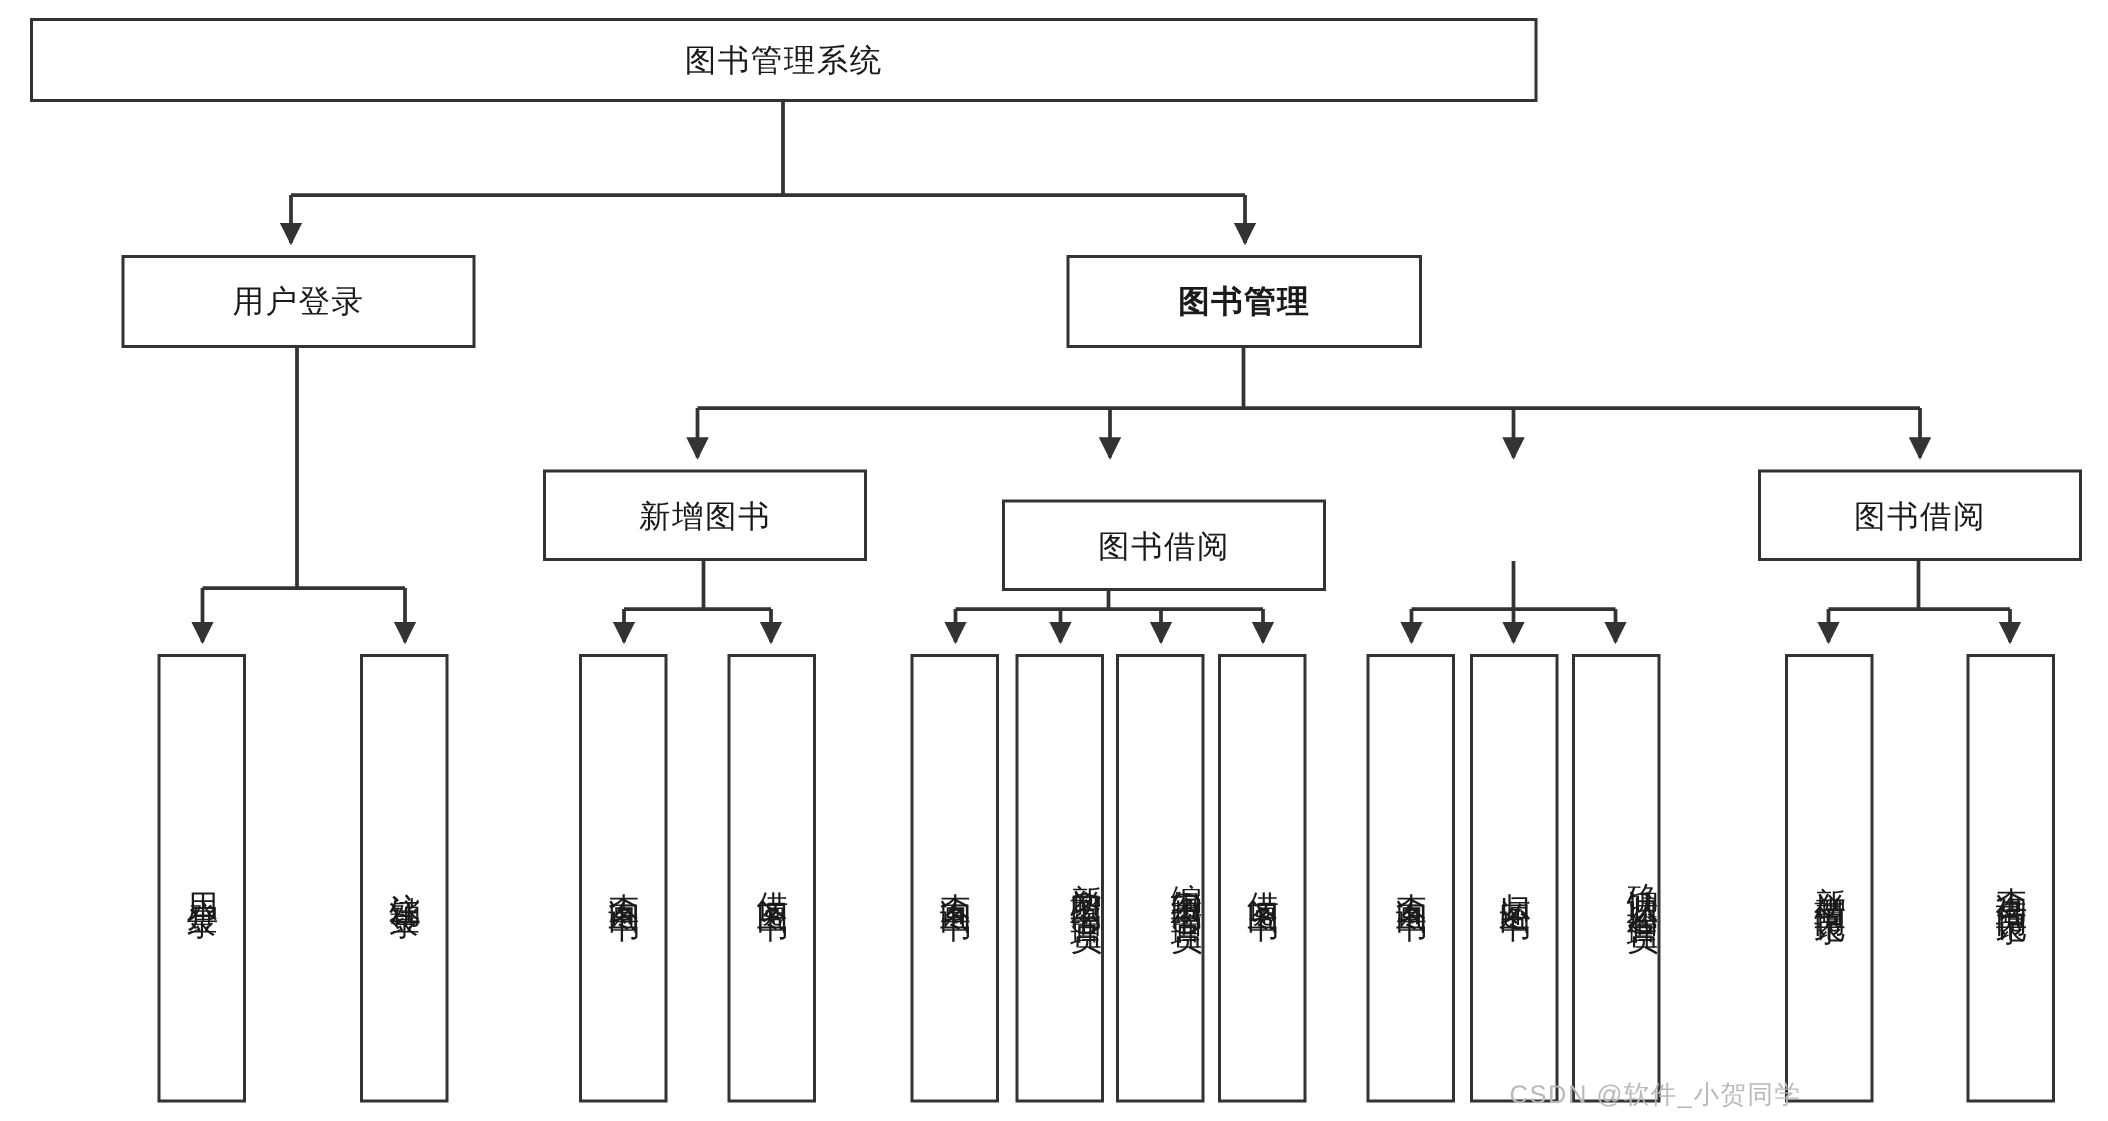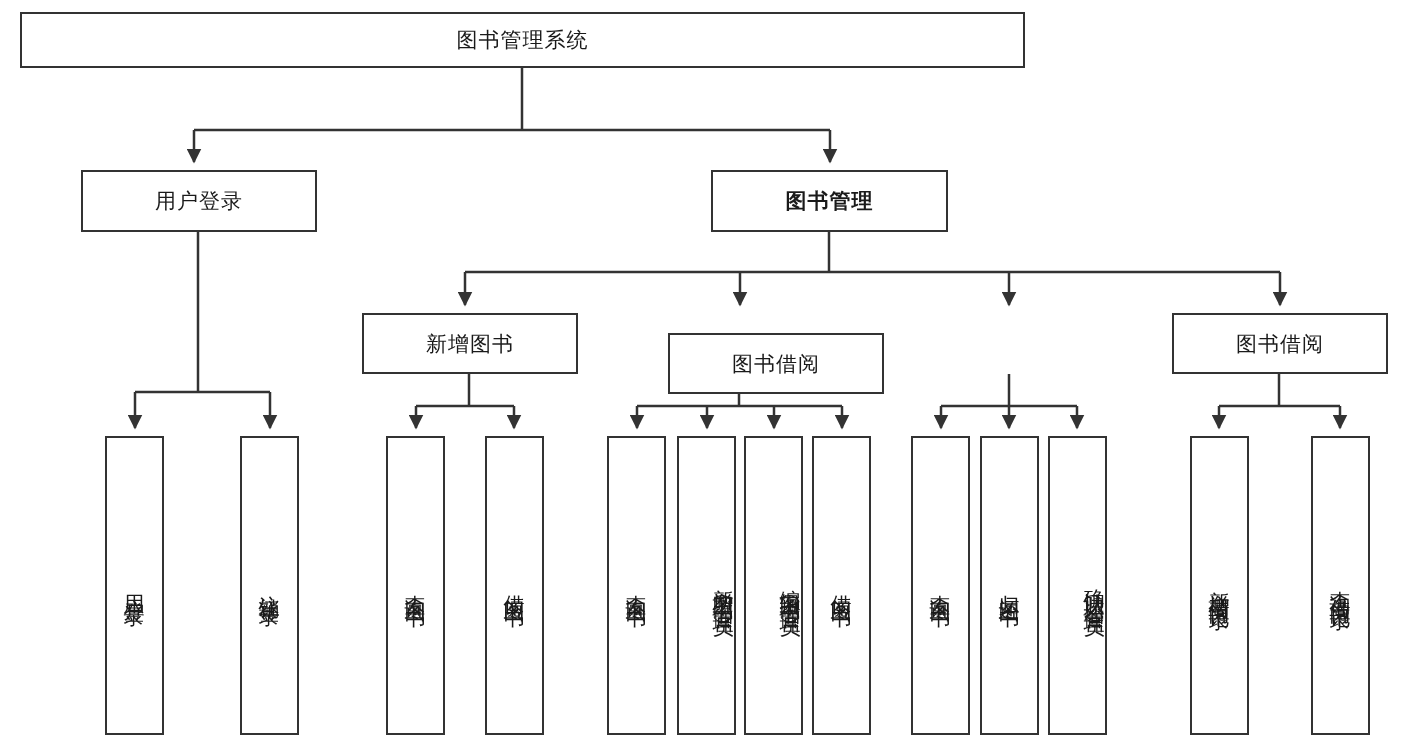--- a/index.html
+++ b/index.html
@@ -140,14 +140,15 @@
   <div class="node-box vert centered" style="left:911px;top:436px;width:59px;height:299px;">查询图书</div>
 
   <div class="node-box vert centered" style="left:980px;top:436px;width:59px;height:299px;">归还图书</div>
 
   <div class="node-box vert" style="left:1048px;top:436px;width:59px;height:299px;">确认归还（管理员）</div>
 
   <div class="node-box vert centered" style="left:1190px;top:436px;width:59px;height:299px;">新增借阅记录</div>
 
   <div class="node-box vert centered" style="left:1311px;top:436px;width:59px;height:299px;">查询借阅记录</div>
 
+  <div class="watermark">CSDN @软件_小贺同学</div>
 
 </div>
 
 </body></html>

